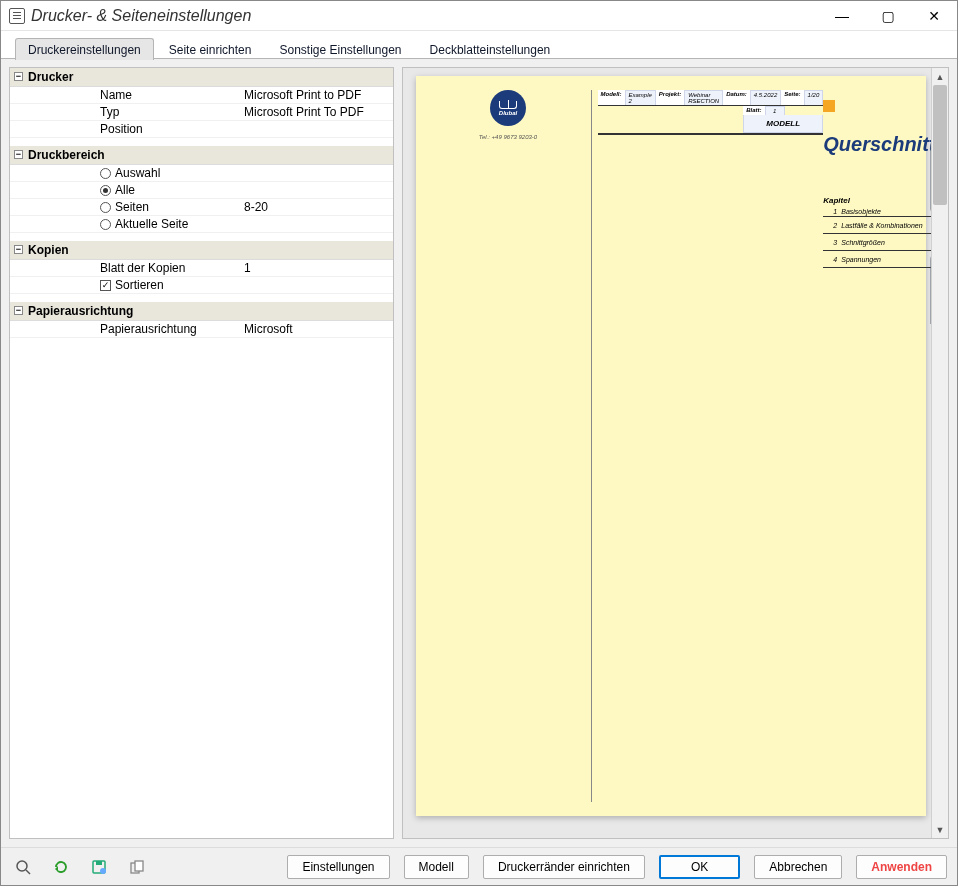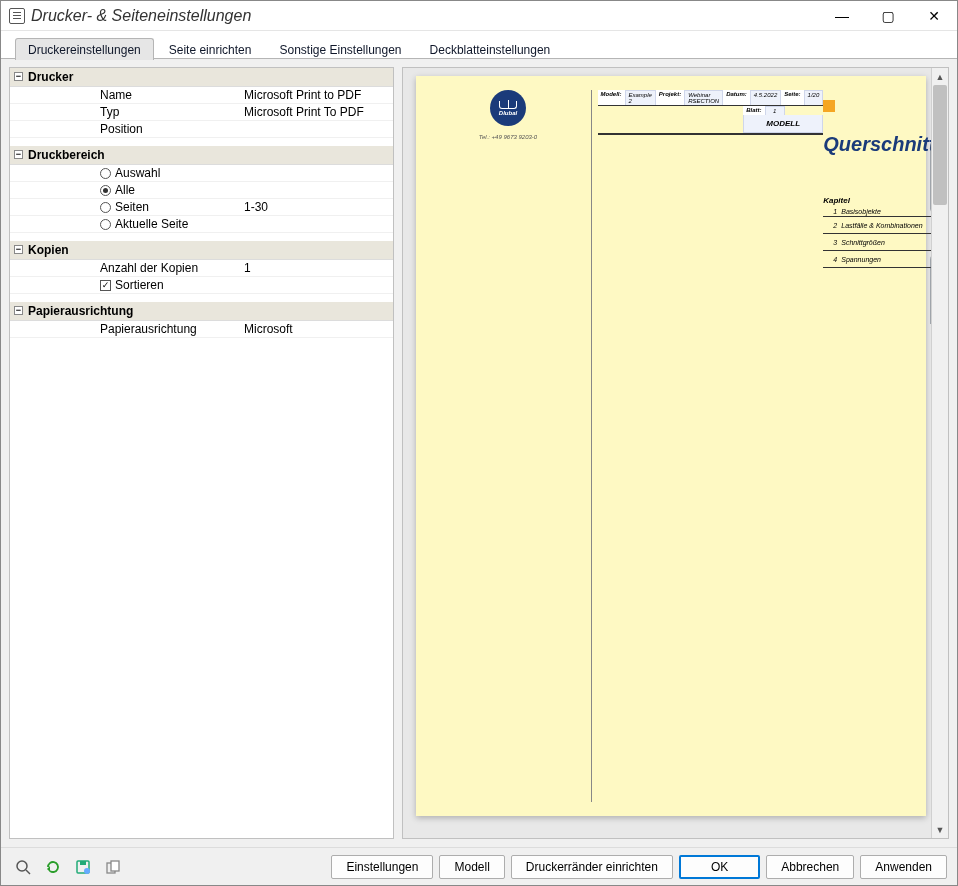--- a/index.html
+++ b/index.html
@@ -80,26 +80,26 @@
 .profile-svg { position: absolute; left: 50%; top: 50%; transform: translate(-50%,-50%); }
 .axis-y { position: absolute; bottom: 20px; left: 40px; font-size: 7px; }
 .scale { position: absolute; bottom: 6px; right: 6px; font-size: 6px; border-top: 1px solid #000; padding-top: 1px; }
 .page-footer { display: flex; font-size: 6px; border-top: 2px solid #333; margin-top: 4px; padding-top: 2px; }
 .page-footer > div { border-right: 1px solid #888; padding: 0 4px; }
 .page-footer > div:last-child { border-right: none; }
 .footer-logo { width: 12px; height: 12px; background: #1b3b7a; border-radius: 50%; margin-left: auto; }
 
 
 .bottom-area { background: #f0f0f0; }
-.bottombar { height: 38px; display: flex; align-items: center; padding: 0 10px; gap: 6px; border-top: 1px solid #dcdcdc; }
+.bottombar { height: 38px; display: flex; align-items: center; padding: 0 10px; gap: 14px; border-top: 1px solid #dcdcdc; }
 .icon-btn { width: 24px; height: 24px; border: 1px solid transparent; display: flex; align-items: center; justify-content: center; cursor: pointer; border-radius: 3px; font-size: 14px; }
 .spacer { flex: 1; }
 .btn { height: 24px; padding: 0 14px; font-size: 12px; background: #fdfdfd; border: 1px solid #adadad; cursor: pointer; border-radius: 2px; }
 .btn.primary { border: 2px solid #0078d7; padding: 0 30px; }
-.btn.disabled { color: #000000; cursor: default; }
+.btn.disabled { color: #ef4444; cursor: default; font-weight: bold; }
 
 
 .ico-search { color: #555; }
 .ico-green { color: #2a9d2a; }
 </style>
 </head>
 <body>
 
 <div class="titlebar">
   <span class="doc-icon"></span>
@@ -156,37 +156,37 @@
           <span class="radio checked"></span>
           <span>Alle</span>
         </div>
       <div class="pg-value"></div>
     </div>
     <div class="pg-row">
       <div class="pg-label indent2">
           <span class="radio"></span>
           <span>Seiten</span>
         </div>
-      <div class="pg-value">1-30</div>
+      <div class="pg-value">8-20</div>
     </div>
     <div class="pg-row">
       <div class="pg-label indent2">
           <span class="radio"></span>
           <span>Aktuelle Seite</span>
         </div>
       <div class="pg-value"></div>
     </div>
 
     <div style="height:8px"></div>
     <div class="pg-group-hdr">
       <span class="pg-expander">−</span>
       <span>Kopien</span>
     </div>
     <div class="pg-row">
-      <div class="pg-label indent2">Anzahl der Kopien</div>
+      <div class="pg-label indent2">Blatt der Kopien</div>
       <div class="pg-value">1</div>
     </div>
     <div class="pg-row">
       <div class="pg-label indent2">
           <span class="checkbox checked"></span>
           <span>Sortieren</span>
         </div>
       <div class="pg-value"></div>
     </div>
 

